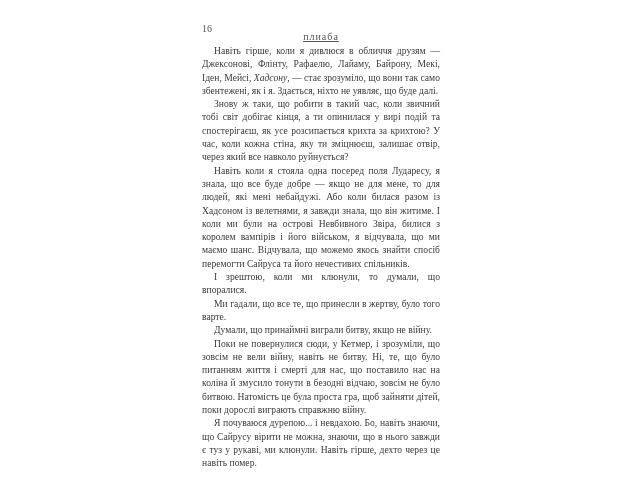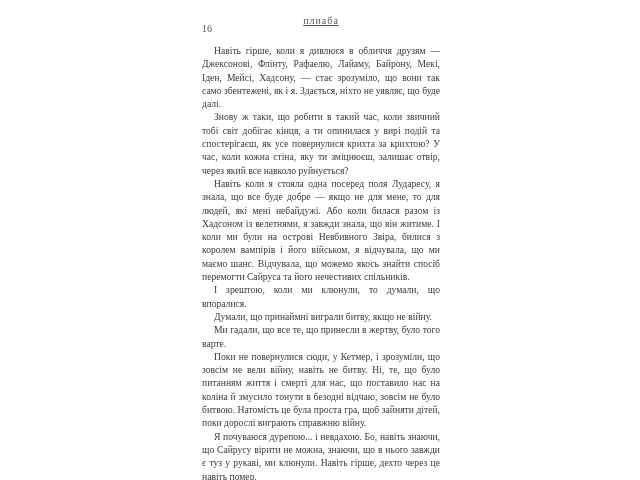--- a/index.html
+++ b/index.html
@@ -11,43 +11,43 @@
   }
   .page {
     position:absolute; left:202px; top:0; width:238px; height:480px;
   }
   .header {
     position:absolute; top:15px; left:0; width:238px; height:14px;
     font-size:10px; color:#555;
   }
   .page-number { position:absolute; left:0; top:0;margin-top:8px; }
   .running-head {
-    position:absolute; left:0; width:238px; top:0; text-align:center;
+    position:absolute; left:0; width:238px; top:16px; text-align:center;
     letter-spacing:1px; font-size:10px;text-decoration:underline;
   }
   .body {
     position:absolute; top:44px; left:0; width:238px;
     font-size:9.6px; line-height:13.3px; text-align:justify;
     hyphens:manual;
   }
   .body p { margin:0; text-indent:12px; }
-  .it { }
+  .it { font-style:italic; }
 </style>
 </head>
 <body>
 
 <div class="page">
   <div class="header">
     <span class="page-number">16</span>
     <span class="running-head">плиаба</span>
   </div>
 
   <div class="body">
     <p><span>Навіть гірше, коли я дивлюся в обличчя друзям — Джексонові, Флінту, Рафаелю, Лайаму, Байрону, Мекі, Іден, Мейсі, </span><span class="it">Хадсону</span><span>, — стає зрозуміло, що вони так само збентежені, як і я. Здається, ніхто не уявляє, що буде далі.</span></p>
-    <p>Знову ж таки, що робити в такий час, коли звичний тобі світ добігає кінця, а ти опинилася у вирі подій та спостерігаєш, як усе повернулися крихта за крихтою? У час, коли кожна стіна, яку ти зміцнюєш, залишає отвір, через який все навколо руйнується?</p>
+    <p>Знову ж таки, що робити в такий час, коли звичний тобі світ добігає кінця, а ти опинилася у вирі подій та спостерігаєш, як усе розсипається крихта за крихтою? У час, коли кожна стіна, яку ти зміцнюєш, залишає отвір, через який все навколо руйнується?</p>
     <p>Навіть коли я стояла одна посеред поля Лударесу, я знала, що все буде добре — якщо не для мене, то для людей, які мені небайдужі. Або коли билася разом із Хадсоном із велетнями, я завжди знала, що він житиме. І коли ми були на острові Невбивного Звіра, билися з королем вампірів і його військом, я відчувала, що ми маємо шанс. Відчувала, що можемо якось знайти спосіб перемогти Сайруса та його нечестивих спільників.</p>
     <p>І зрештою, коли ми клюнули, то думали, що впоралися.</p>
+    <p>Ми гадали, що все те, що принесли в жертву, було того варте.</p>
     <p>Думали, що принаймні виграли битву, якщо не війну.</p>
-    <p>Ми гадали, що все те, що принесли в жертву, було того варте.</p>
     <p>Поки не повернулися сюди, у Кетмер, і зрозуміли, що зовсім не вели війну, навіть не битву. Ні, те, що було питанням життя і смерті для нас, що поставило нас на коліна й змусило тонути в безодні відчаю, зовсім не було битвою. Натомість це була проста гра, щоб зайняти дітей, поки дорослі виграють справжню війну.</p>
     <p>Я почуваюся дурепою... і невдахою. Бо, навіть знаючи, що Сайрусу вірити не можна, знаючи, що в нього завжди є туз у рукаві, ми клюнули. Навіть гірше, дехто через це навіть помер.</p>
   </div>
 </div>
 
 </body></html>

